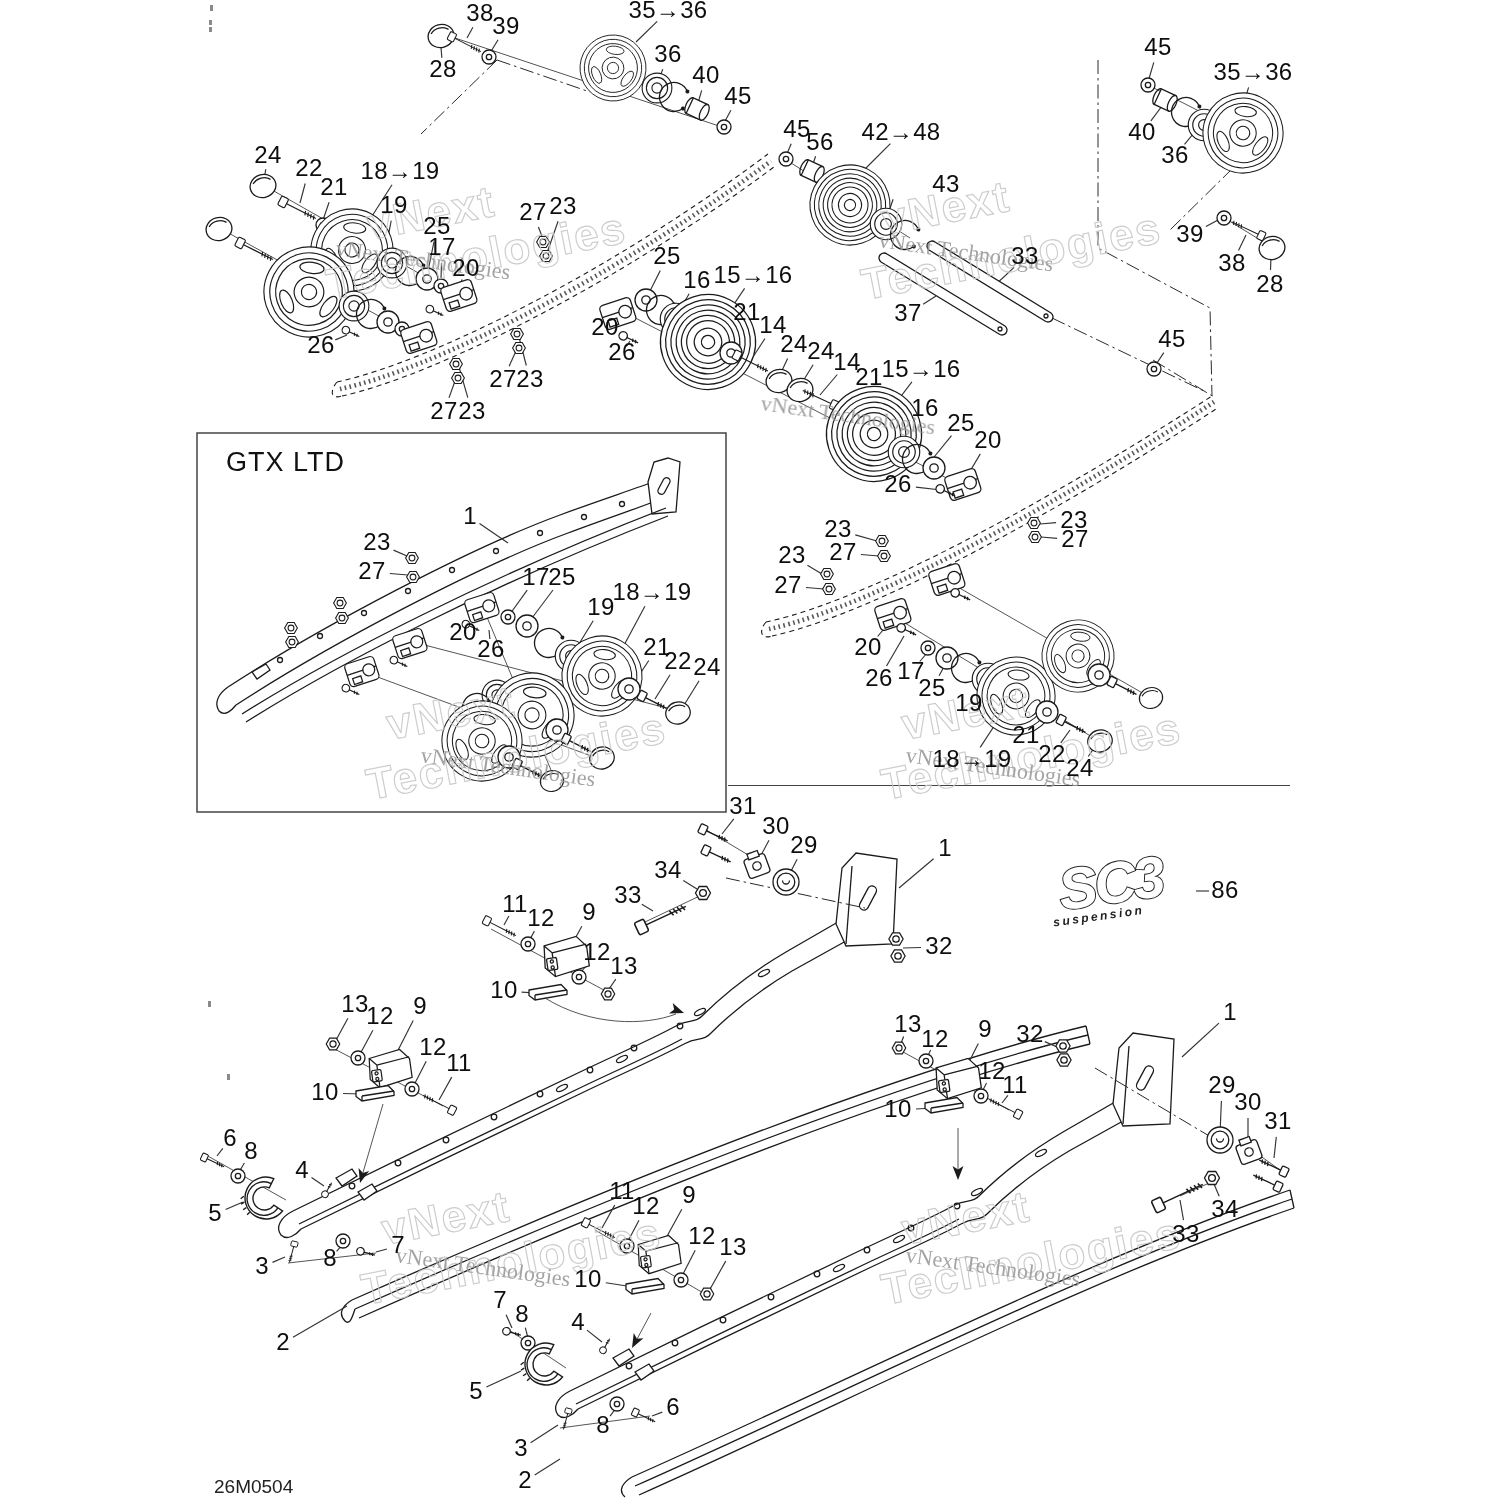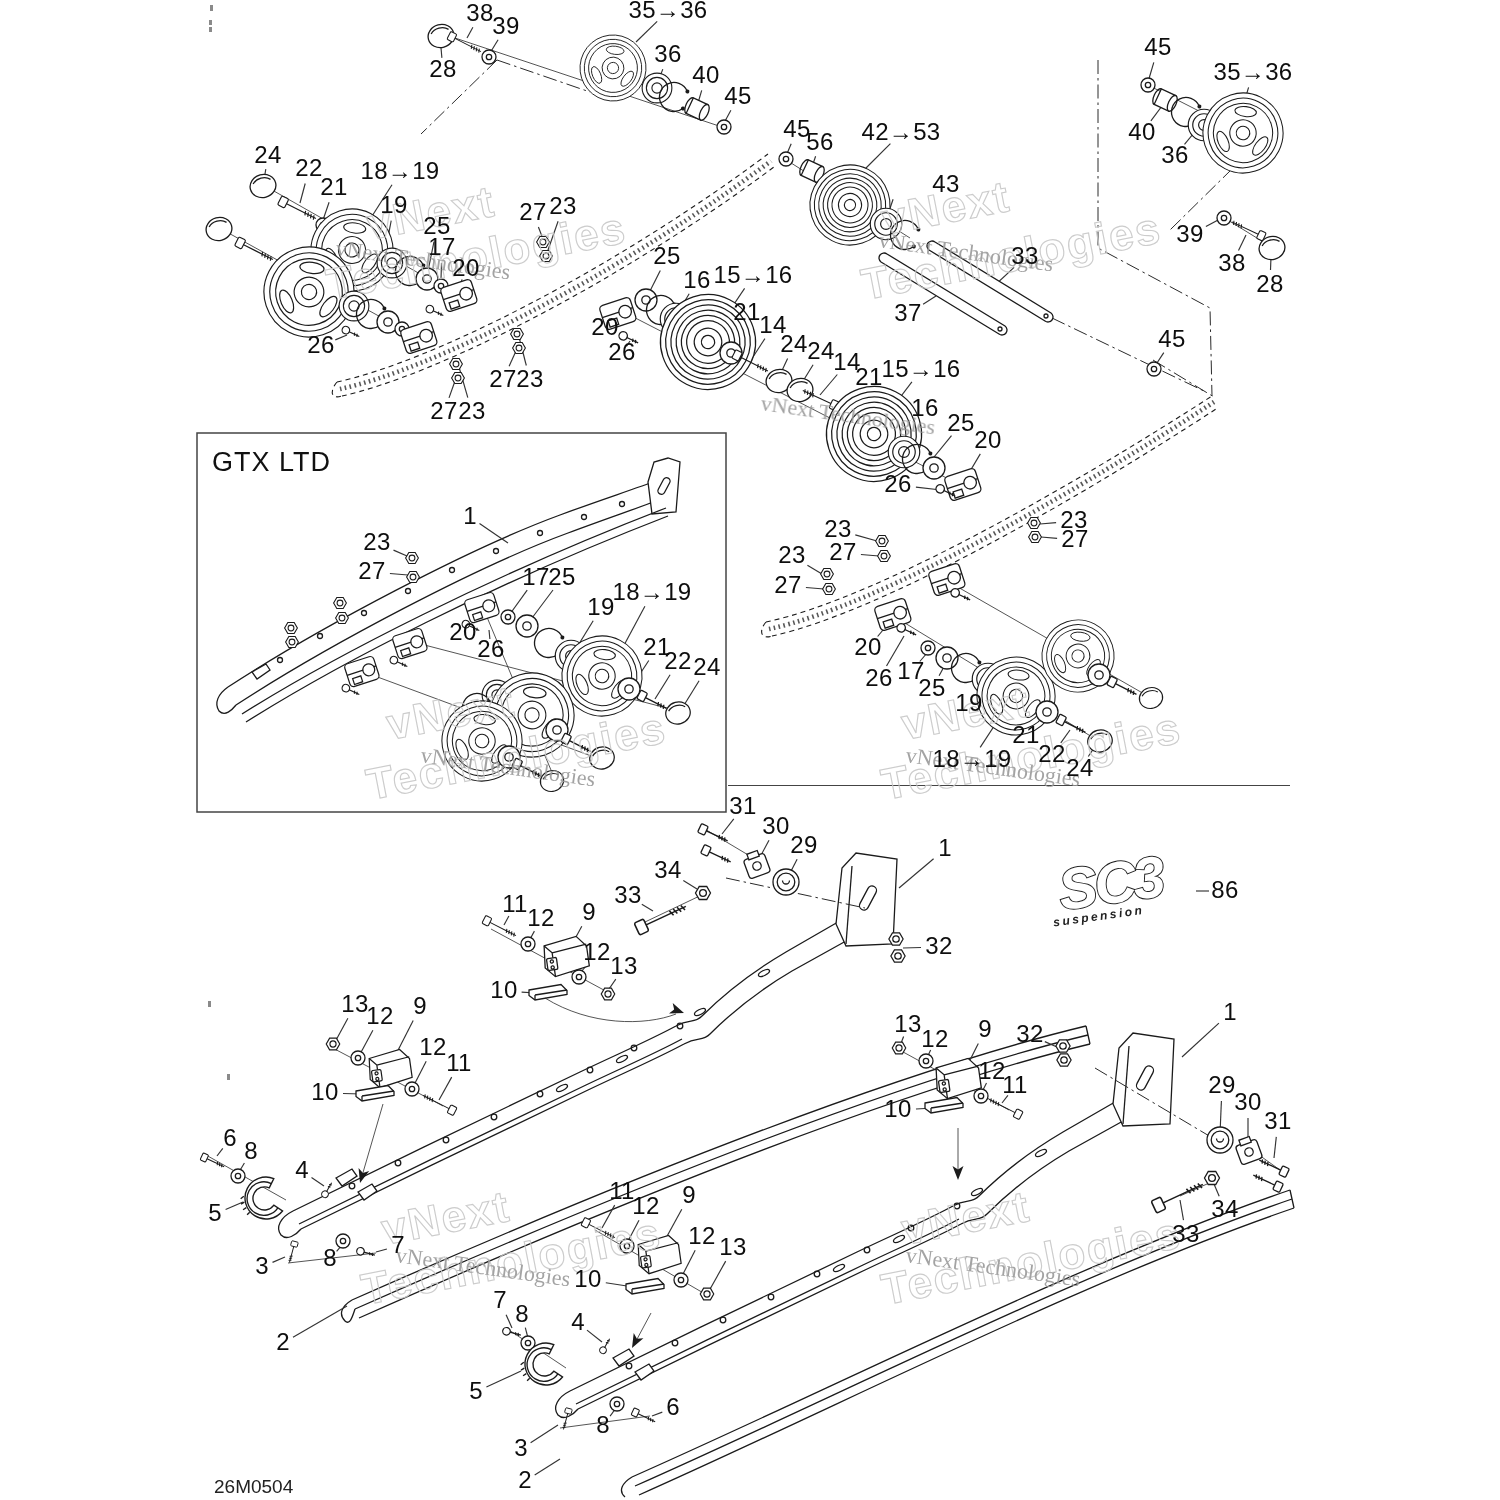--- a/index.html
+++ b/index.html
@@ -2,21 +2,21 @@
 <html><head>
 <meta charset="utf-8">
 <style>
   html,body{margin:0;padding:0;background:#fff;}
   #frame{position:relative;width:1500px;height:1500px;background:#fff;overflow:hidden;
          font-family:"Liberation Sans",sans-serif;}
   #art{position:absolute;left:0;top:0;width:1500px;height:1500px;}
   #callout-layer{position:absolute;left:0;top:0;width:1500px;height:1500px;pointer-events:none;}
   .callout{position:absolute;transform:translate(-50%,-54%);font-size:24px;line-height:1;
            color:#0e0e0e;white-space:nowrap;letter-spacing:.3px;}
-  #gtx-title{position:absolute;left:212px;top:447px;font-size:27px;color:#111;letter-spacing:1px;}
+  #gtx-title{position:absolute;left:226px;top:447px;font-size:27px;color:#111;letter-spacing:1px;}
   #doc-code{position:absolute;left:214px;top:1476px;font-size:19px;color:#222;}
   
   .s{stroke:#1b1b1b;fill:none;stroke-width:1.3;}
   .sf{stroke:#1b1b1b;fill:#fff;stroke-width:1.3;}
   .thin{stroke:#2a2a2a;fill:none;stroke-width:.8;}
   .dash{stroke:#1b1b1b;fill:none;stroke-width:1.1;stroke-dasharray:5 4;}
   .dot{stroke:#3a3a3a;fill:none;stroke-width:4.6;stroke-dasharray:1.6 3.4;opacity:.85;}
   .dd{stroke:#2a2a2a;fill:none;stroke-width:1;stroke-dasharray:14 4 2.5 4;}
   .leader{stroke:#333;stroke-width:1.15;}
   .blk{fill:#1b1b1b;stroke:none;}
@@ -634,21 +634,21 @@
 <div id="callout-layer">
       <div class="callout" style="left: 480px; top: 14px;">38</div>
       <div class="callout" style="left: 506px; top: 27px;">39</div>
       <div class="callout" style="left: 443px; top: 70px;">28</div>
       <div class="callout" style="left: 668px; top: 11px;">35→36</div>
       <div class="callout" style="left: 668px; top: 55px;">36</div>
       <div class="callout" style="left: 706px; top: 76px;">40</div>
       <div class="callout" style="left: 738px; top: 97px;">45</div>
       <div class="callout" style="left: 797px; top: 130px;">45</div>
       <div class="callout" style="left: 820px; top: 143px;">56</div>
-      <div class="callout" style="left: 901px; top: 133px;">42→53</div>
+      <div class="callout" style="left: 901px; top: 133px;">42→48</div>
       <div class="callout" style="left: 898px; top: 185px; margin-left: 48px;">43</div>
       <div class="callout" style="left: 1025px; top: 257px;">33</div>
       <div class="callout" style="left: 908px; top: 314px;">37</div>
       <div class="callout" style="left: 1158px; top: 48px;">45</div>
       <div class="callout" style="left: 1253px; top: 73px;">35→36</div>
       <div class="callout" style="left: 1142px; top: 133px;">40</div>
       <div class="callout" style="left: 1175px; top: 156px;">36</div>
       <div class="callout" style="left: 1190px; top: 235px;">39</div>
       <div class="callout" style="left: 1232px; top: 264px;">38</div>
       <div class="callout" style="left: 1270px; top: 285px;">28</div>

